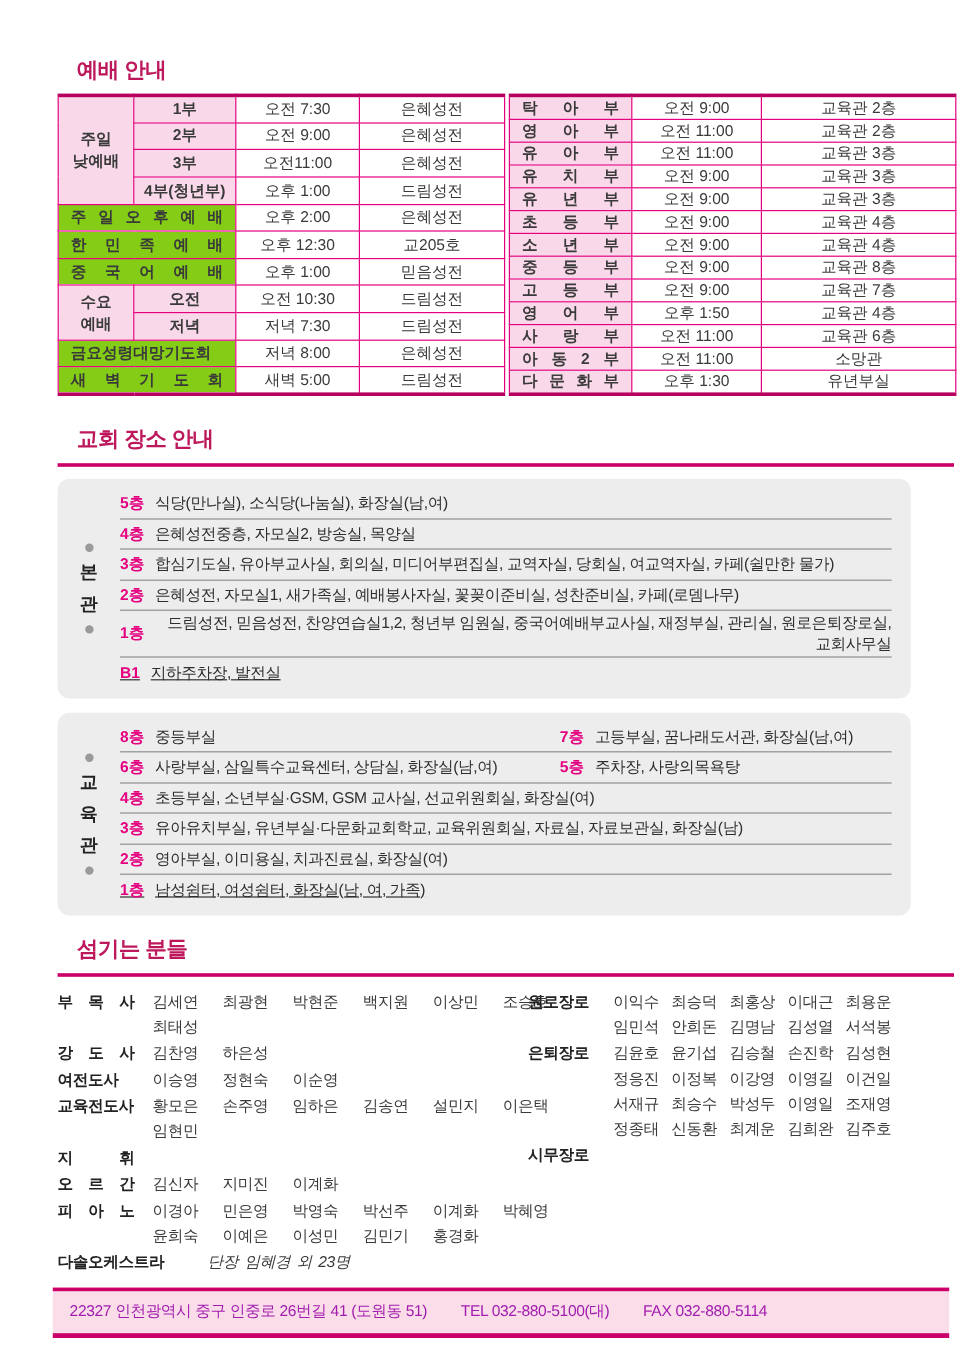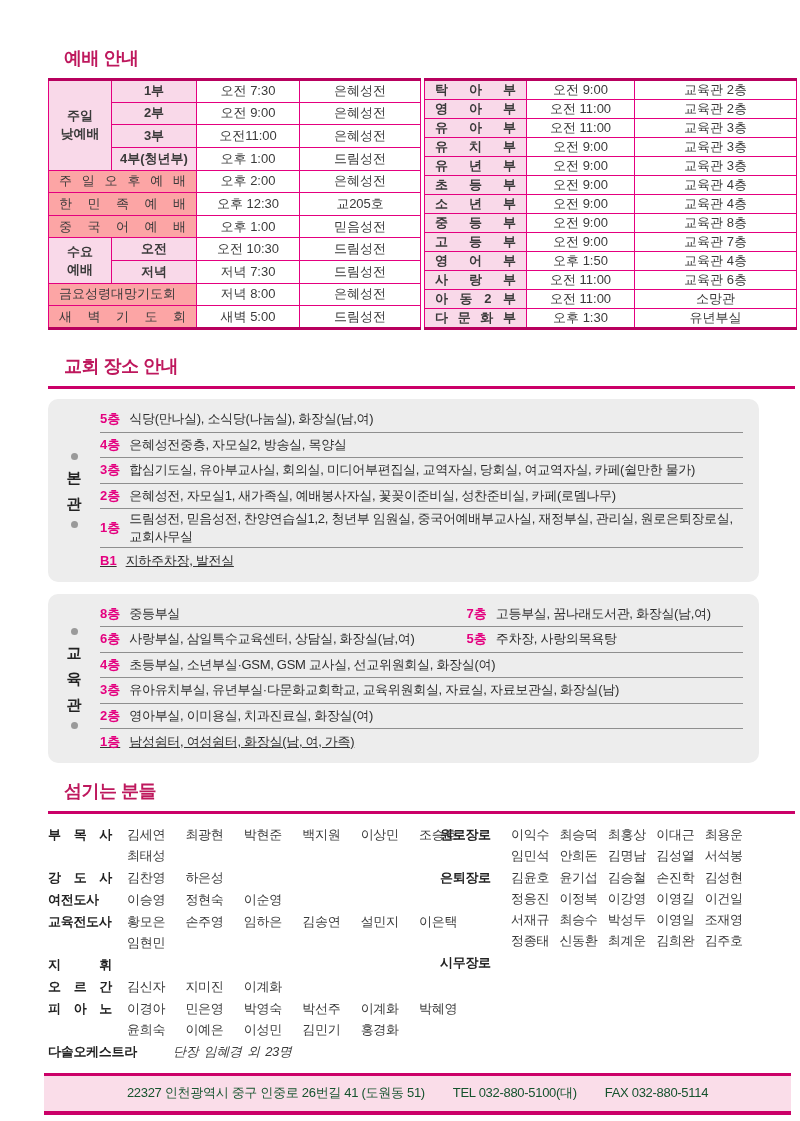--- a/index.html
+++ b/index.html
@@ -21,33 +21,33 @@
   table.wt td {
     border:1px solid #e4007f; text-align:center; vertical-align:middle;
     padding:0 2px; color:#3a3a3a; font-size:13px; overflow:hidden; white-space:nowrap;
   }
   table.wt { border-top:3px solid #b8005e; border-bottom:3px solid #b8005e; }
   table.left-t { width:372px; }
   table.left-t td { height:21.6px;margin-top:18px; }
   table.right-t { width:372px; }
   table.right-t td { height:18.3px; }
   td.pink { background:#f9d9e9; font-weight:bold; color:#222; }
-  td.lblw { font-weight:normal; color:#222; background:#fca5a5; }
+  td.lblw { font-weight:bold; color:#222; background:#84cc16; }
   .spread { text-align:justify; text-align-last:justify; padding:0 10px !important; }
   td.timec, td.placec { color:#3c3c3c; }
 
   
   .panel {
     background:#ededed; border-radius:10px; margin:0 36px 12px 0;
     padding:8px 0 8px 0; display:flex;
   }
   .bcol { width:52px; display:flex; flex-direction:column; align-items:center; justify-content:center; gap:9px; flex:none; }
   .bcol .bchar { font-size:15px; font-weight:bold; color:#222; line-height:17px; }
   .dot { width:7px; height:7px; border-radius:50%; background:#9a9a9a; }
-  .floors { flex:1; margin-right:16px; }
+  .floors { flex:1; margin-right:16px;text-align:right; }
   .frow { display:flex; align-items:center; min-height:25.5px; border-bottom:1px solid #8f8f8f; padding:1px 0; }
   .frow.last { border-bottom:none;text-decoration:underline; }
   .fl { color:#e4007f; font-weight:bold; margin-right:9px; flex:none; font-size:13px; }
   .rooms { color:#2d2d2d; letter-spacing:-0.3px; }
   .pair { display:flex; align-items:center; min-height:25.5px; border-bottom:1px solid #8f8f8f; padding:1px 0; }
   .pair .half-l { width:57%; display:flex; align-items:center; }
   .pair .half-r { width:43%; display:flex; align-items:center; }
 
   
   .staff { display:flex; gap:0; margin-top:8px; }
@@ -61,21 +61,21 @@
   .staff-col-r .role { width:58px; }
   .staff-col-r .g-lines { margin-left:13px; }
   .staff-col-r .nline { word-spacing:7px; }
 
   
   .footer {
     margin:10px 4px 0 -4px;
     border-top:3px solid #cb0068; border-bottom:4px solid #cb0068;
     background:#fadde9; padding:6px 0 7px 0;
   }
-  .f-line { display:flex; justify-content:center; align-items:center; line-height:22px; color:#14532d; letter-spacing:-0.3px; }
+  .f-line { display:flex; align-items:center; line-height:22px; color:#a21caf; letter-spacing:-0.3px; }
   .f-line1 > span { margin:0 14px; }
 </style>
 </head>
 <body>
 
 <div class="content">
 
   <div class="sec-title">예배 안내</div>
 
   <div class="tables">

